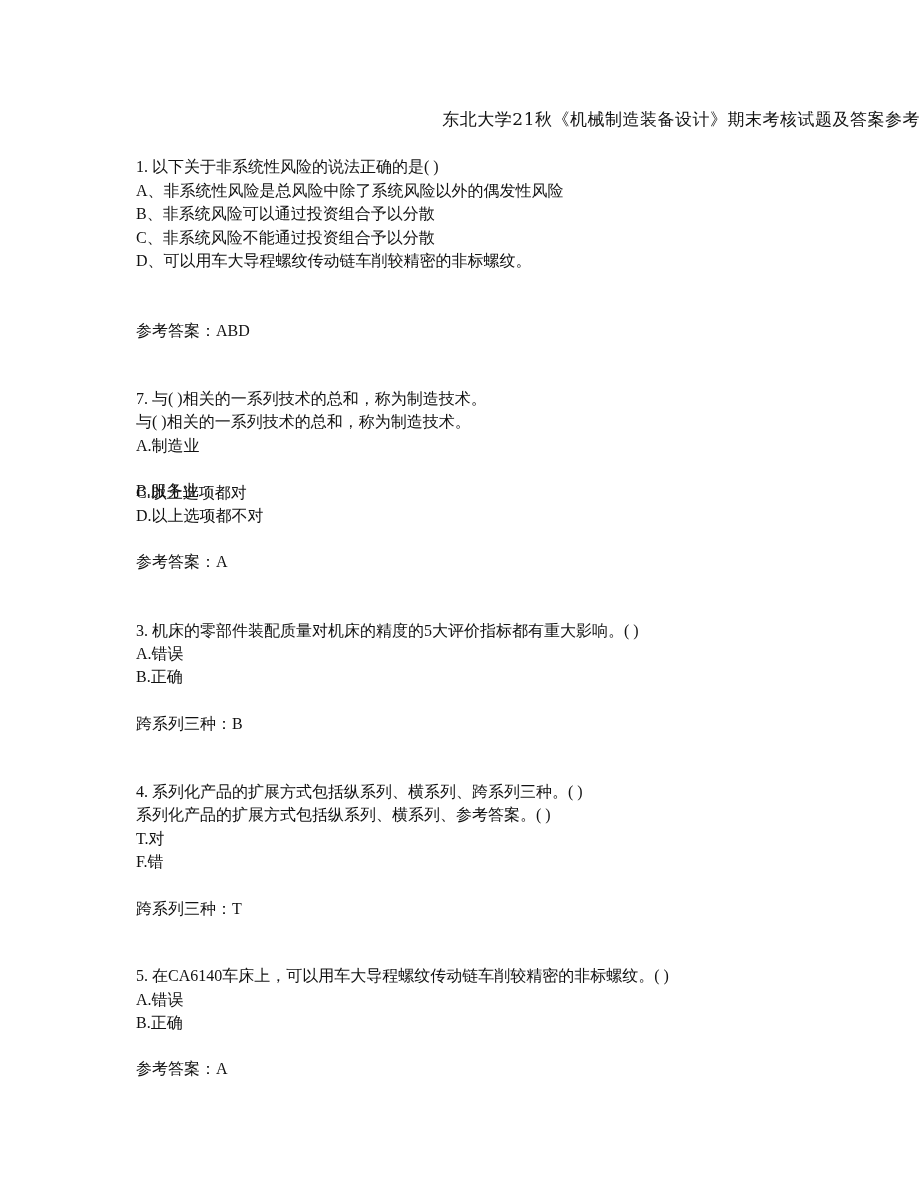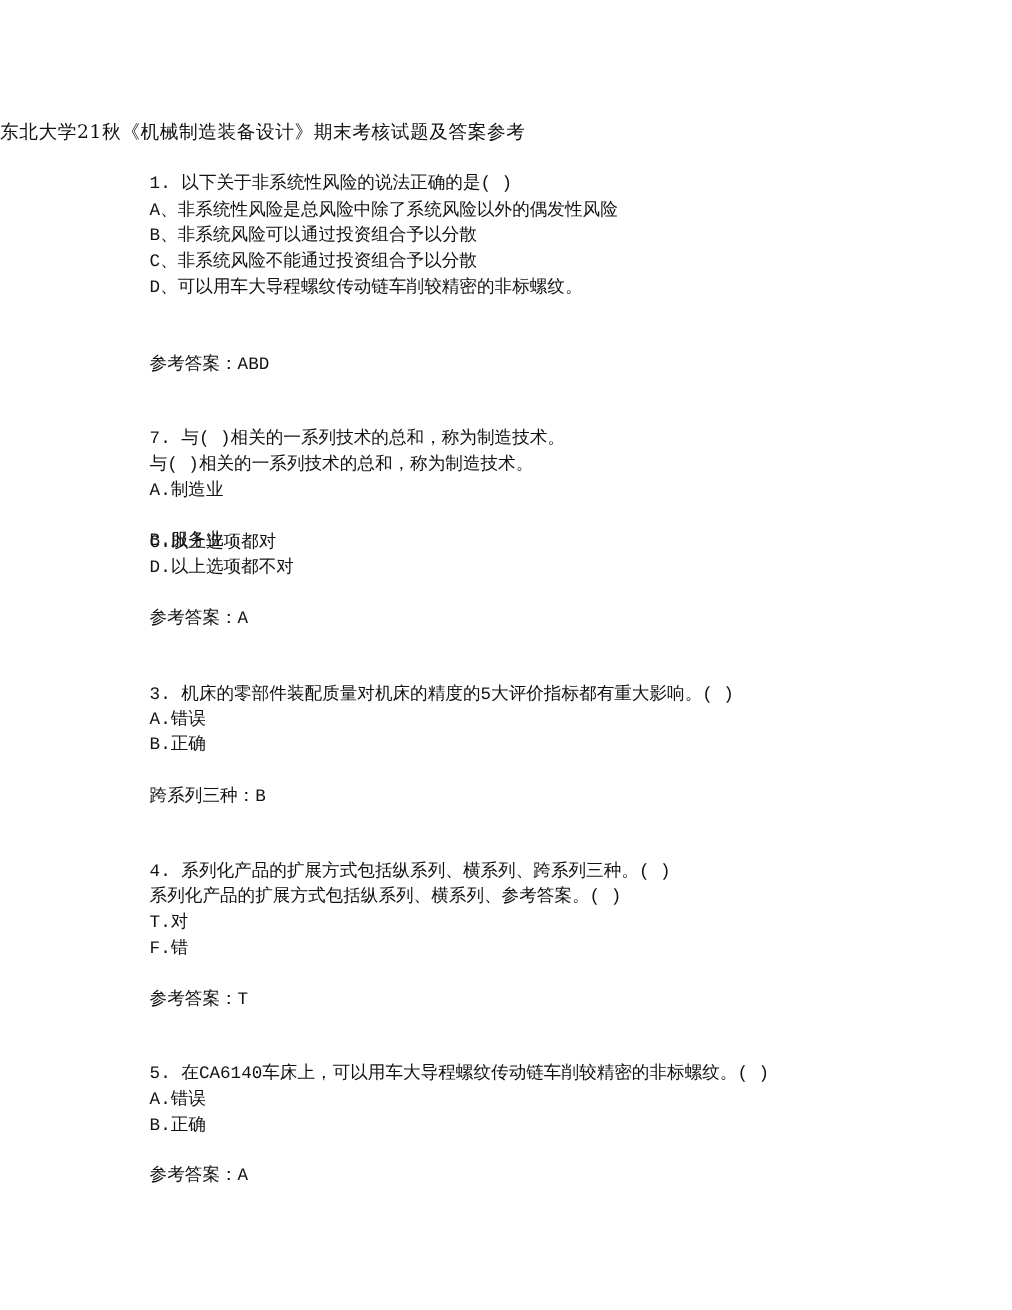--- a/index.html
+++ b/index.html
@@ -1,23 +1,23 @@
 <!DOCTYPE html>
 <html><head>
 <meta charset="utf-8">
 <style>
   html, body { margin: 0; padding: 0; background: #ffffff; }
   body { width: 920px; height: 1191px; position: relative; overflow: hidden; color: #111; }
   .title {
-    position: absolute; top: 108px; left: 0; width: 920px; text-align: left;
+    position: absolute; top: 108px; left: 0; width: 920px; text-align: right;
     font-family: "DejaVu Serif", "Liberation Serif", serif; font-size: 17px; letter-spacing: 0.5px;
   }
   .line {
     position: absolute; left: 136px; white-space: nowrap;
-    font-family: Liberation Mono, monospace; font-size: 16px; line-height: 22px;
+    font-family: Liberation Serif, serif; font-size: 16px; line-height: 22px;
   }
 </style>
 </head>
 <body>
 
 <div>
   <div class="title">东北大学21秋《机械制造装备设计》期末考核试题及答案参考</div>
 
   <div class="line" style="top:156px">1. 以下关于非系统性风险的说法正确的是( )</div>
   <div class="line" style="top:180px">A、非系统性风险是总风险中除了系统风险以外的偶发性风险</div>
@@ -36,19 +36,19 @@
 
   <div class="line" style="top:620px">3. 机床的零部件装配质量对机床的精度的5大评价指标都有重大影响。( )</div>
   <div class="line" style="top:643px">A.错误</div>
   <div class="line" style="top:666px">B.正确</div>
   <div class="line" style="top:713px">跨系列三种：B</div>
 
   <div class="line" style="top:781px">4. 系列化产品的扩展方式包括纵系列、横系列、跨系列三种。( )</div>
   <div class="line" style="top:804px">系列化产品的扩展方式包括纵系列、横系列、参考答案。( )</div>
   <div class="line" style="top:828px">T.对</div>
   <div class="line" style="top:851px">F.错</div>
-  <div class="line" style="top:898px">参考答案：T</div>
+  <div class="line" style="top:898px">跨系列三种：T</div>
 
   <div class="line" style="top:965px">5. 在CA6140车床上，可以用车大导程螺纹传动链车削较精密的非标螺纹。( )</div>
   <div class="line" style="top:989px">A.错误</div>
   <div class="line" style="top:1012px">B.正确</div>
   <div class="line" style="top:1058px">参考答案：A</div>
 </div>
 
 </body></html>

